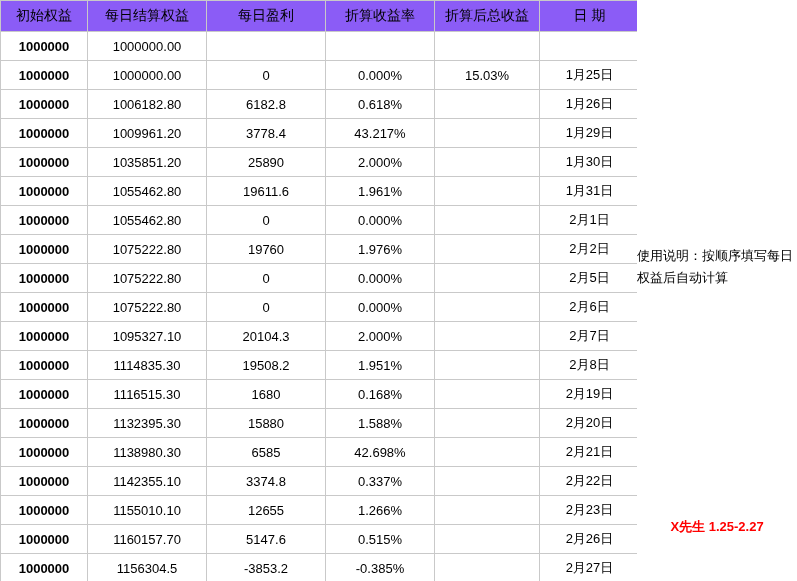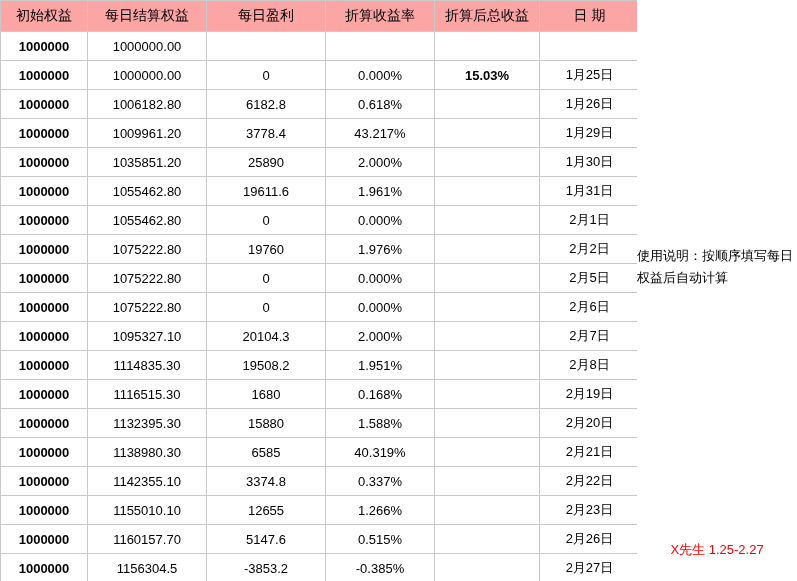--- a/index.html
+++ b/index.html
@@ -31,36 +31,36 @@
     font-size: 13px;
     text-align: center;
     vertical-align: middle;
     padding: 0 2px;
     color: #000000;
     background: #ffffff;
     white-space: nowrap;
     overflow: hidden;
   }
   table.grid thead th {
-    background: #fca5a5;
+    background: #8b5cf6;
     font-size: 14px;
     font-weight: normal;
     height: 30px;
     border: 1px solid #c9c9c9;
   }
   .col0 { width: 82px; font-weight: bold; }
   .col1 { width: 114px; }
   .col2 { width: 114px; }
   .col3 { width: 104px; }
   .col4 { width: 100px; }
   .col5 { width: 95px; }
 
   .highlight-red {
     color: #ff0000;
-    font-weight: bold;
+    font-weight: normal;
     font-size: 19px;
   }
 
   
   .side {
     position: absolute;
     left: 637px;
     top: 0;
     width: 160px;
     height: 581px;
@@ -72,25 +72,25 @@
     top: 245px;
     width: 160px;
     text-align: left;
     font-size: 13px;
     line-height: 22px;
     color: #000000;
   }
   .side-sig {
     position: absolute;
     left: 0;
-    top: 538px;
+    top: 515px;
     width: 160px;
     text-align: center;
     font-size: 13px;
-    font-weight: normal;
+    font-weight: bold;
     color: #ff0000;
     line-height: 24px;
   }
   .side-sig .line2 {
     font-size: 14px;
   }
 </style>
 </head>
 <body>
 
@@ -217,21 +217,21 @@
         <td class="col1">1132395.30</td>
         <td class="col2">15880</td>
         <td class="col3">1.588%</td>
         <td class="col4"></td>
         <td class="col5">2月20日</td>
       </tr>
       <tr>
         <td class="col0">1000000</td>
         <td class="col1">1138980.30</td>
         <td class="col2">6585</td>
-        <td class="col3">40.319%</td>
+        <td class="col3">42.698%</td>
         <td class="col4"></td>
         <td class="col5">2月21日</td>
       </tr>
       <tr>
         <td class="col0">1000000</td>
         <td class="col1">1142355.10</td>
         <td class="col2">3374.8</td>
         <td class="col3">0.337%</td>
         <td class="col4"></td>
         <td class="col5">2月22日</td>

